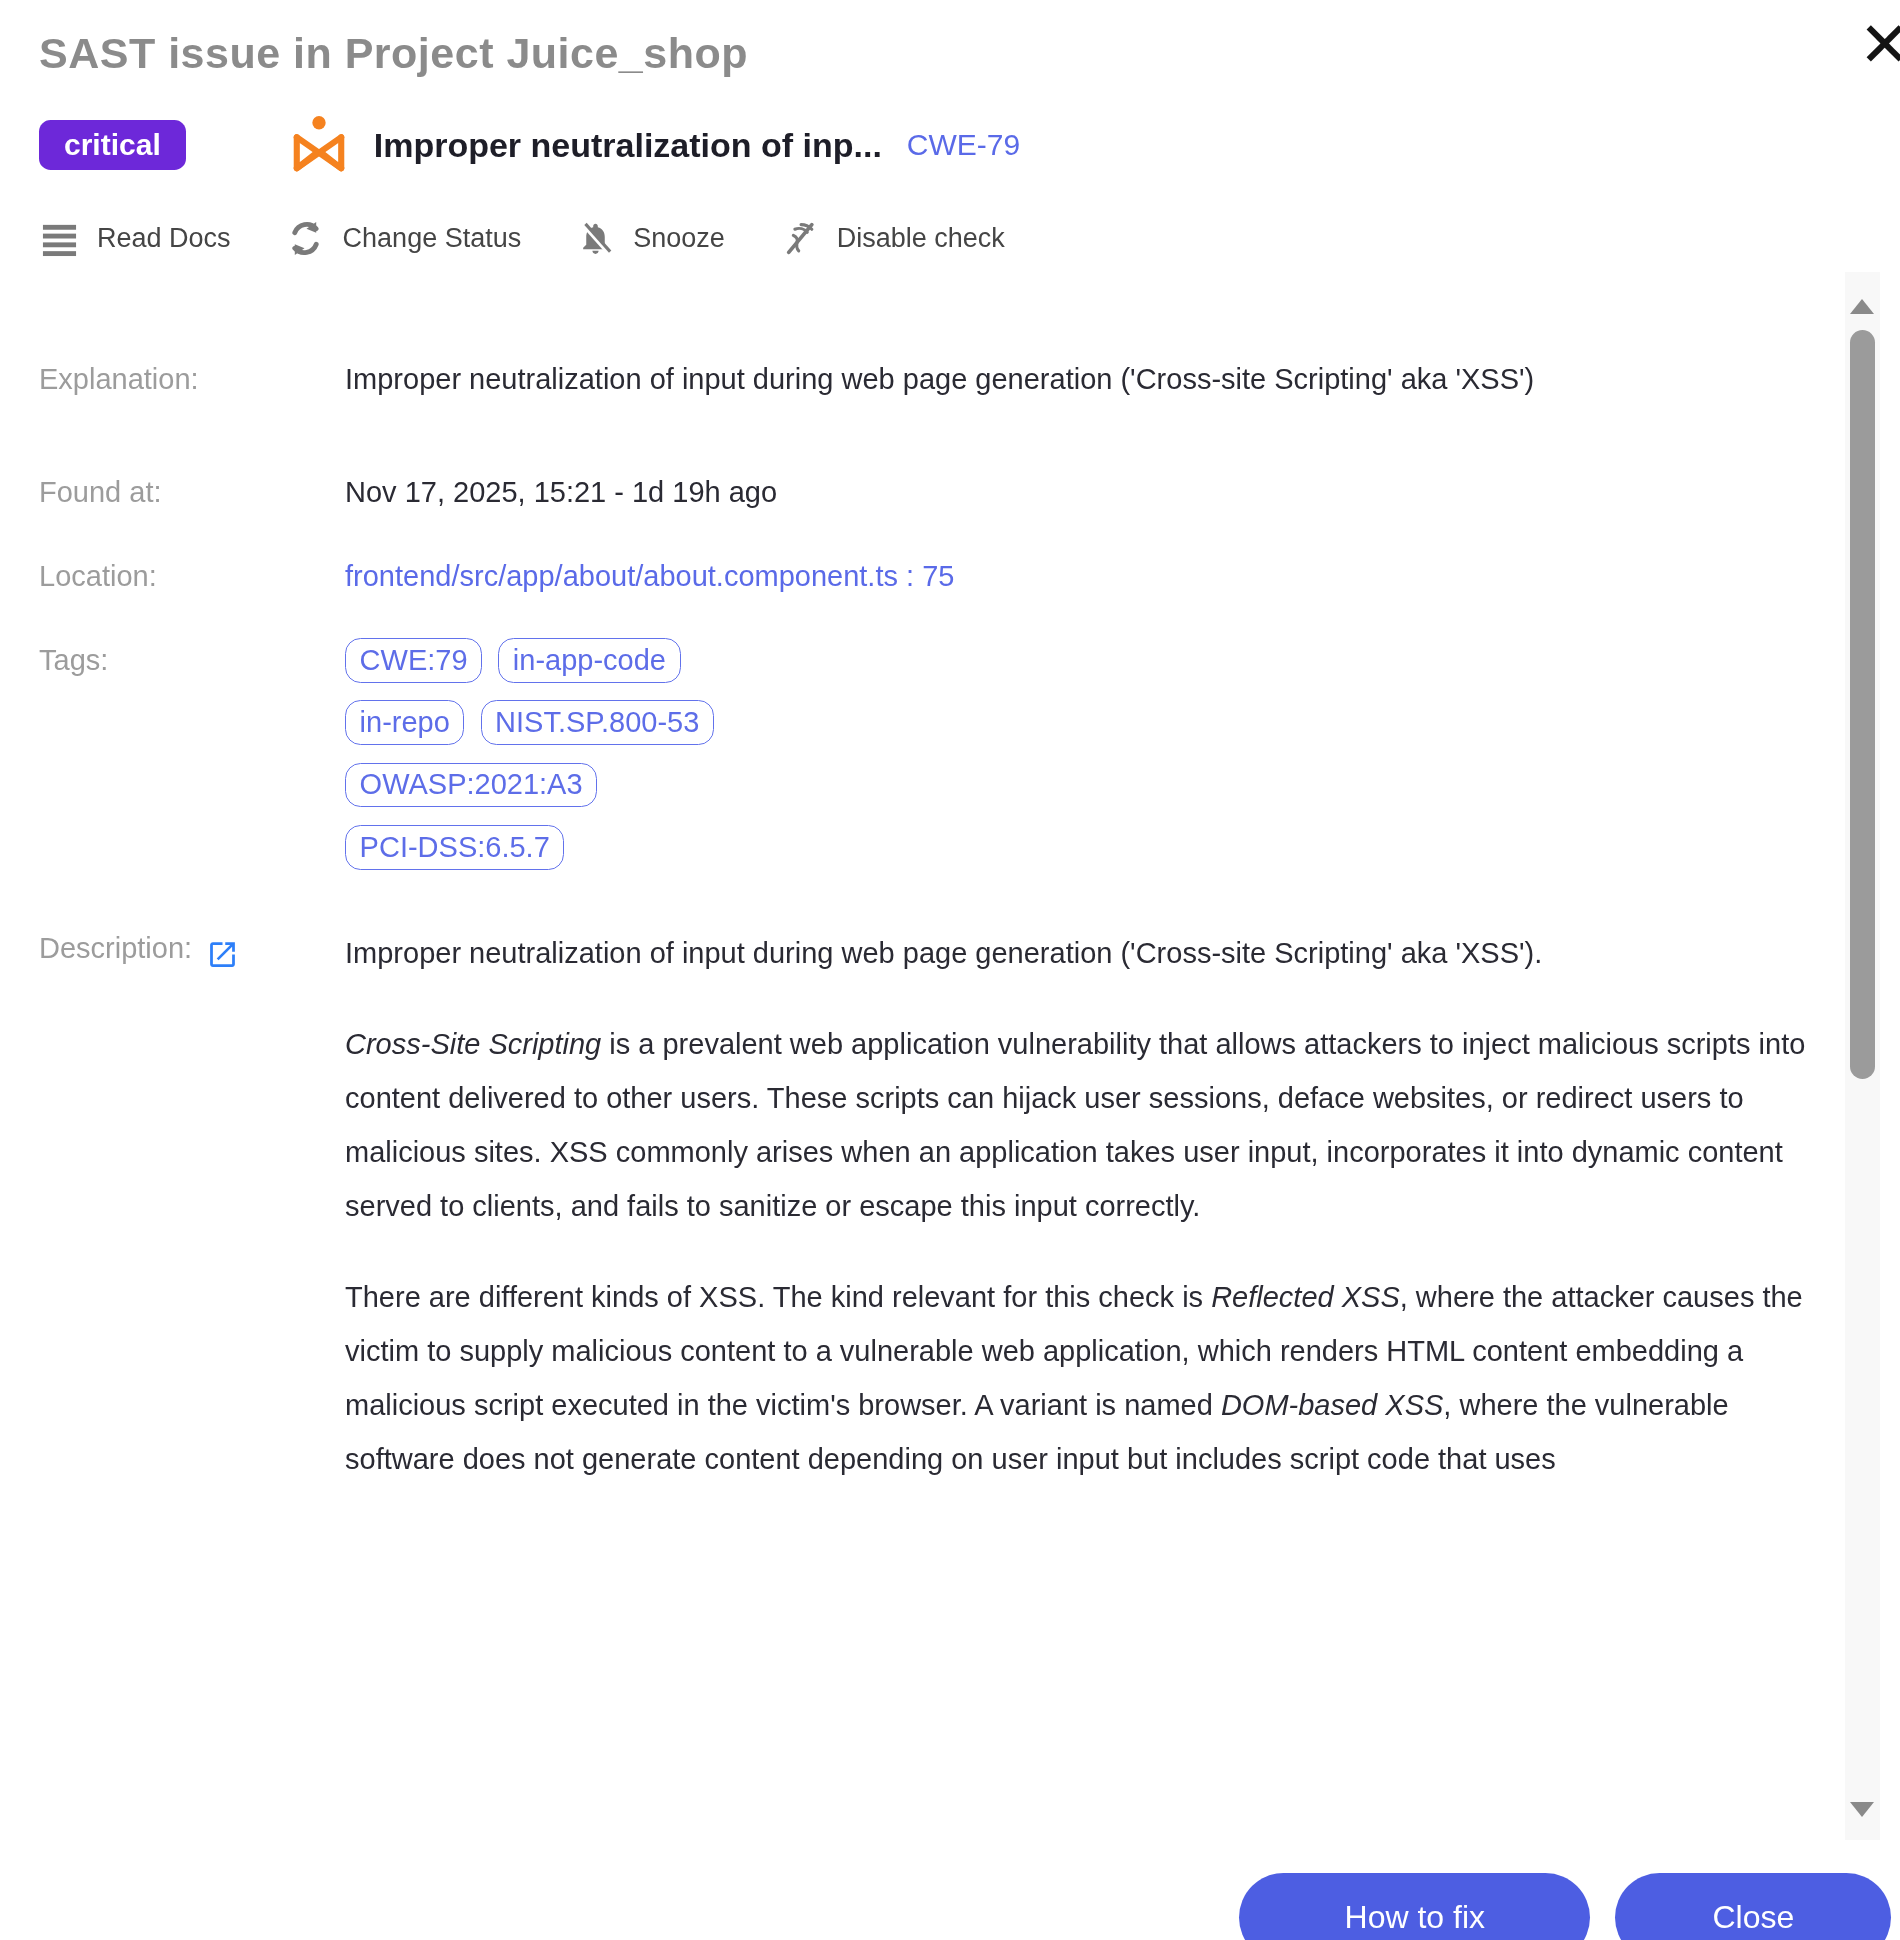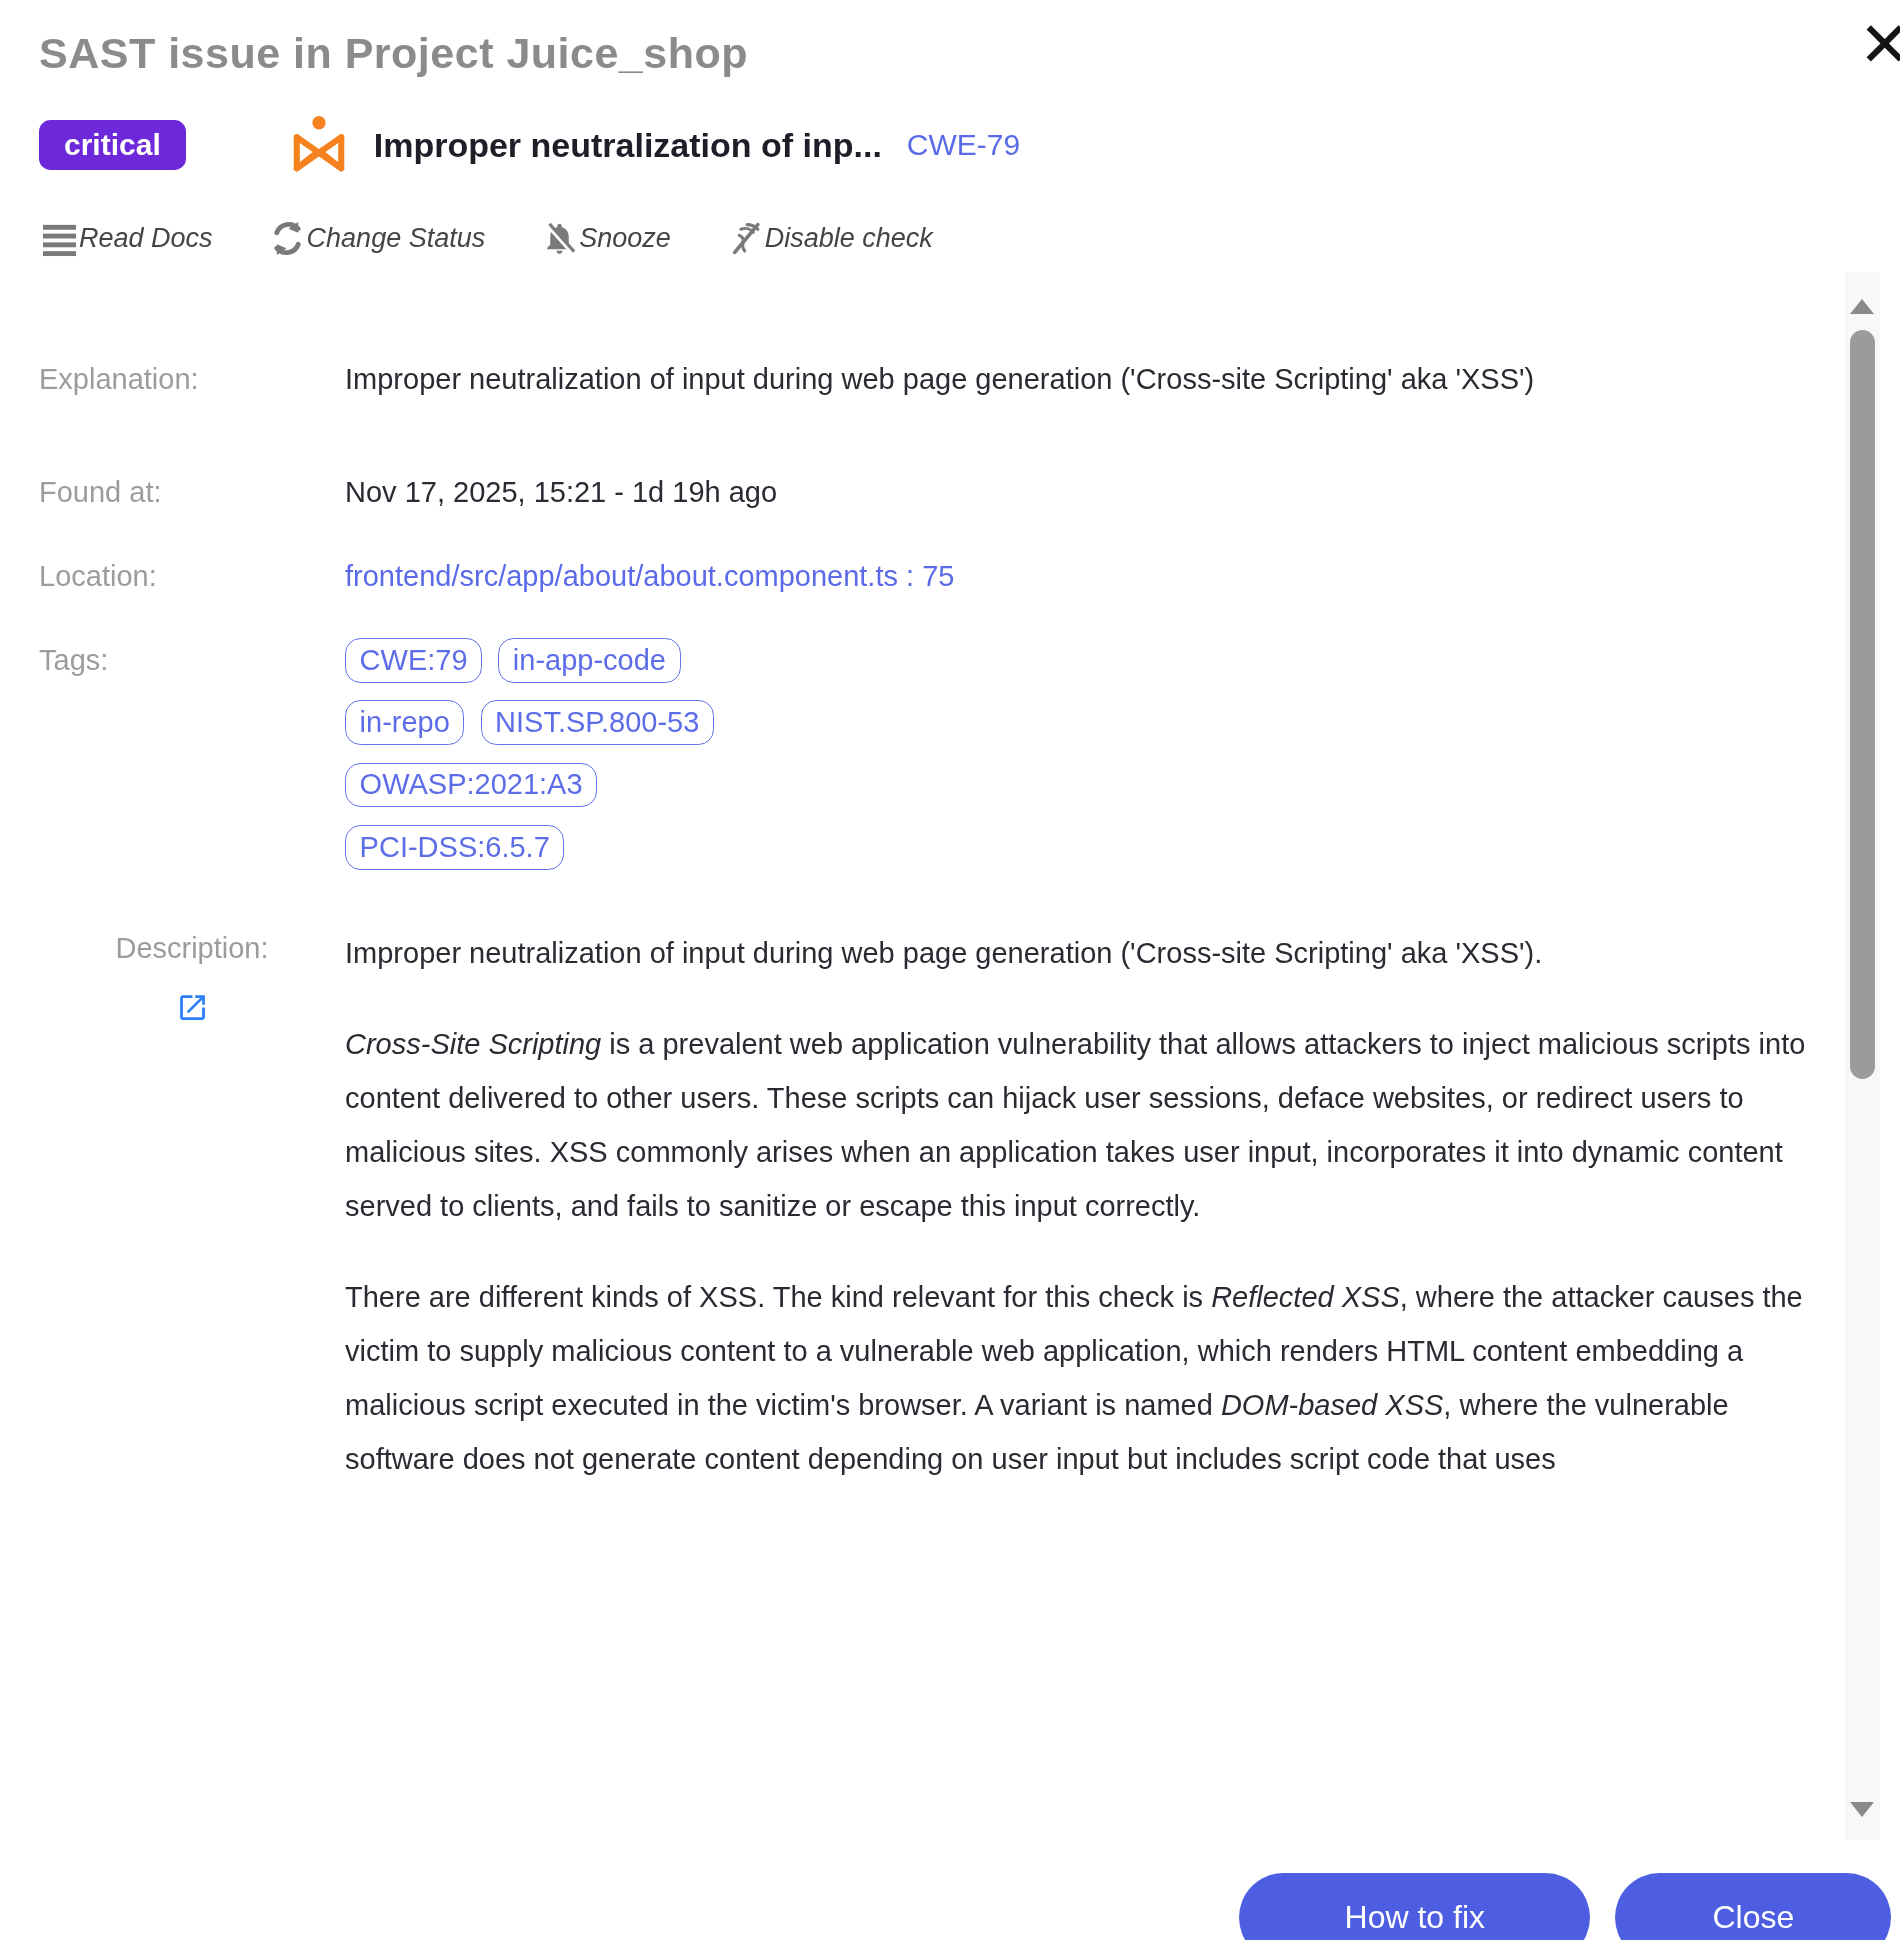--- a/index.html
+++ b/index.html
@@ -13,40 +13,40 @@
   .page-title { margin:29px 0 0 39px; font-size:43px; font-weight:700; color:#8b8b8b; letter-spacing:0.5px; }
 
   .severity-row { display:flex; align-items:center; margin:37px 0 0 39px; }
   .severity-badge { background:#6d28d9; color:#fff; font-weight:700; font-size:30px;
                     padding:7.8px 25px; border-radius:11.6px; }
   .issue-logo { width:56px; height:60px; margin-left:105px; }
   .issue-title { margin-left:27px; font-size:34px; font-weight:700; color:#1e1e28; }
   .cwe-link { margin-left:25px; font-size:30px; color:#5a6ae8; text-decoration:none; cursor:pointer; }
 
   .toolbar { display:flex; align-items:center; gap:56px; margin:45px 0 0 41px; }
-  .tool-item { display:flex; align-items:center; gap:1px; cursor:pointer;font-style:italic; }
+  .tool-item { display:flex; align-items:center; gap:19px; cursor:pointer; }
   .tool-item .tool-label { font-size:27px; color:#454545; }
   .tool-icon { width:37px; height:37px; display:inline-block; }
 
   .scroll-region { position:absolute; left:39px; top:328px; width:1795px; height:1483px; overflow:hidden; }
 
   .row { display:grid; grid-template-columns:306px 1fr; align-items:start; margin-bottom:39px; }
   .row.first { margin-bottom:68px; }
   .field-label { font-size:29px; color:#9c9c9c; line-height:45px; }
   .field-value { font-size:29px; color:#2a2a33; line-height:45px; }
   .field-link { font-size:29px; color:#5a6ae8; line-height:45px; text-decoration:none; cursor:pointer; }
 
   .where-value { display:flex; align-items:center; gap:35px; }
   .share-icon { width:33px; height:35px; }
 
   .tags-wrap { max-width:456px; }
   .tag-chip { display:inline-block; border:1.9px solid #6272ec; color:#5d6de8; font-size:29px;
               border-radius:15.5px; padding:4.9px 13.6px; margin:0 11.6px 17.5px 0; white-space:nowrap; cursor:pointer; }
 
-  .desc-label-wrap { display:flex; align-items:center; gap:13.6px;flex-direction:column; }
+  .desc-label-wrap { display:flex; align-items:flex-end; gap:13.6px; }
   .ext-link-icon { width:33px; height:33px; margin-top:5.8px; cursor:pointer; }
 
   .desc-col p { font-size:29px; color:#2a2a33; line-height:54px; margin-bottom:37px; }
   .ital { font-style:italic; }
 
   
   .scrollbar { position:absolute; top:243px; right:21.3px; width:35px; height:1568px; background:#f8f8f8; }
   .sb-up { position:absolute; top:27px; left:4.9px; width:0; height:0;
            border-left:12.6px solid transparent; border-right:12.6px solid transparent;
            border-bottom:15.5px solid #8a8a8a; cursor:pointer; }

